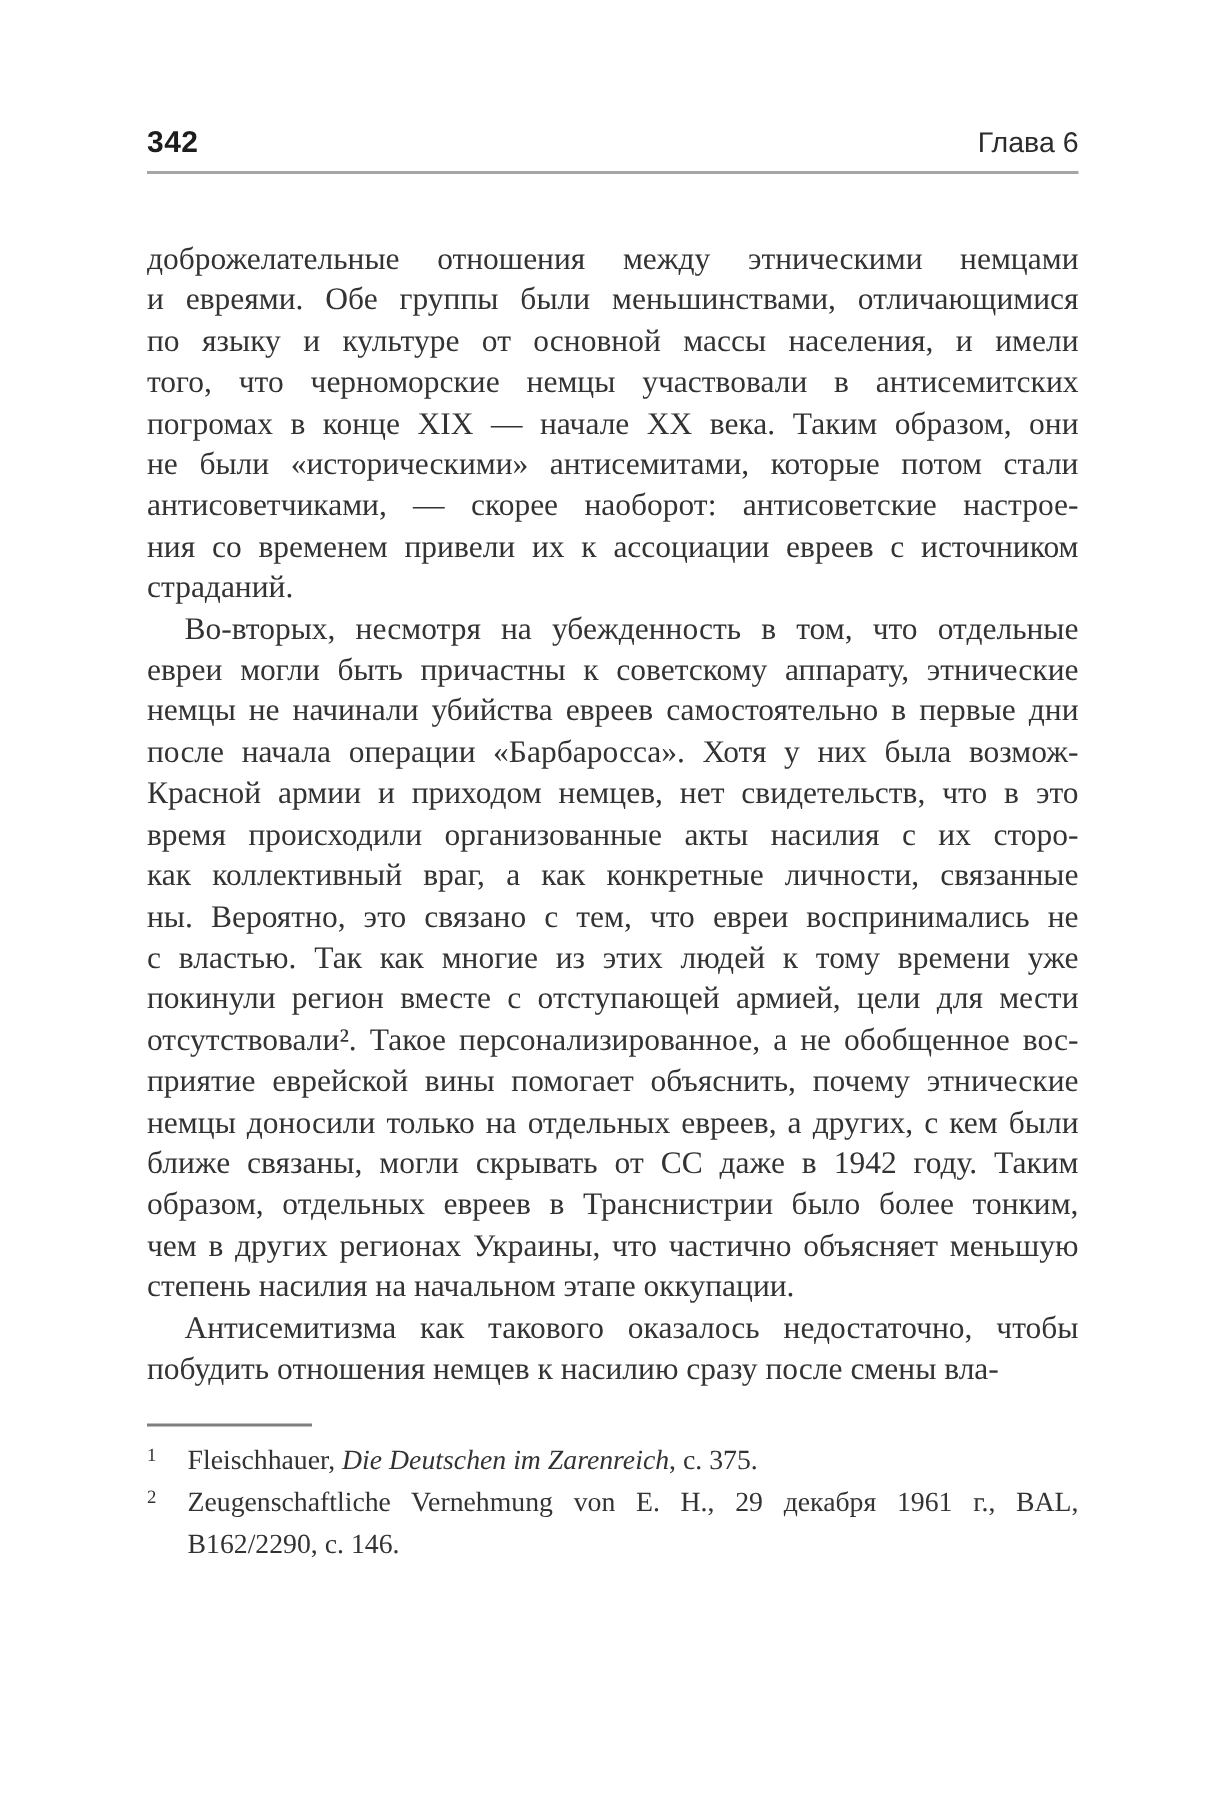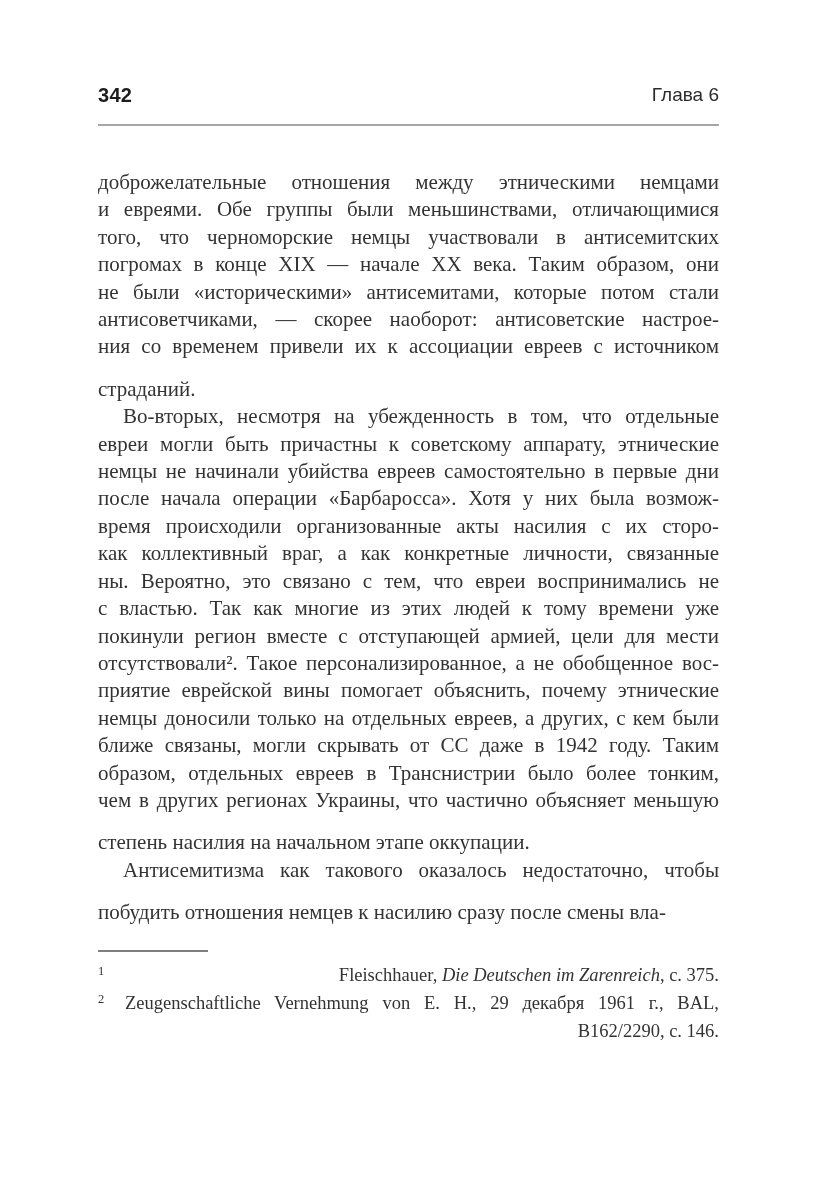--- a/index.html
+++ b/index.html
@@ -13,23 +13,23 @@
   .page {
     box-sizing: border-box;
     width: 817px;
     height: 1200px;
     padding: 84px 98px 0 98px;
   }
   
   .header {
     display: flex;
     justify-content: space-between;
-    align-items: flex-start;
+    align-items: center;
     font-family: "Liberation Sans", "DejaVu Sans", sans-serif;
-    padding-bottom: 17px;
+    padding-bottom: 7px;
     border-bottom: 2px solid #a6a6a6;
     gap: 14px;
   }
   .pagenum {
     font-weight: bold;
     font-size: 20px;
     color: #1d1d1d;
     letter-spacing: 0.3px;
   }
   .chapter {
@@ -43,21 +43,20 @@
     line-height: 27.4px;
     color: #333333;
   }
   .line {
     text-align: justify;
     text-align-last: justify;
   }
   .line.last {
     text-align: left;
     text-align-last: left;
-    margin-top: 15px;
   }
   .line.indent { text-indent: 25px; }
   
   .footnote-rule {
     margin-top: 23px;
     width: 110px;
     border-top: 2px solid #7f7f7f;
   }
   .footnotes {
     margin-top: 9px;
@@ -69,50 +68,52 @@
   .fn-marker {
     flex: 0 0 27px;
     width: 27px;
     font-size: 12.5px;
     line-height: 28px;
     padding-top: 0;
     transform: translateY(-4px);
     color: #333333;
   }
   .fn-text { flex: 1 1 auto; }
-  .fn-line { text-align: right; }
+  .fn-line { text-align: left; }
   .fn-line.justify {
     text-align: justify;
     text-align-last: justify;
   }
   .fn-text .italic { font-style: italic; }
 </style>
 </head>
 <body>
 
 <div class="page">
 
   <div class="header">
     <span class="pagenum">342</span>
     <span class="chapter">Глава 6</span>
   </div>
 
   <div class="body-text" id="body-text">
       <div class="line">доброжелательные отношения между этническими немцами</div>
       <div class="line">и евреями. Обе группы были меньшинствами, отличающимися</div>
+      <div class="line">по языку и культуре от основной массы населения, и имели</div>
       <div class="line">того, что черноморские немцы участвовали в антисемитских</div>
       <div class="line">погромах в конце XIX — начале XX века. Таким образом, они</div>
       <div class="line">не были «историческими» антисемитами, которые потом стали</div>
       <div class="line">антисоветчиками, — скорее наоборот: антисоветские настрое-</div>
       <div class="line">ния со временем привели их к ассоциации евреев с источником</div>
       <div class="line last">страданий.</div>
       <div class="line indent">Во-вторых, несмотря на убежденность в том, что отдельные</div>
       <div class="line">евреи могли быть причастны к советскому аппарату, этнические</div>
       <div class="line">немцы не начинали убийства евреев самостоятельно в первые дни</div>
       <div class="line">после начала операции «Барбаросса». Хотя у них была возмож-</div>
+      <div class="line">Красной армии и приходом немцев, нет свидетельств, что в это</div>
       <div class="line">время происходили организованные акты насилия с их сторо-</div>
       <div class="line">как коллективный враг, а как конкретные личности, связанные</div>
       <div class="line">ны. Вероятно, это связано с тем, что евреи воспринимались не</div>
       <div class="line">с властью. Так как многие из этих людей к тому времени уже</div>
       <div class="line">покинули регион вместе с отступающей армией, цели для мести</div>
       <div class="line">отсутствовали². Такое персонализированное, а не обобщенное вос-</div>
       <div class="line">приятие еврейской вины помогает объяснить, почему этнические</div>
       <div class="line">немцы доносили только на отдельных евреев, а других, с кем были</div>
       <div class="line">ближе связаны, могли скрывать от СС даже в 1942 году. Таким</div>
       <div class="line">образом, отдельных евреев в Транснистрии было более тонким,</div>

